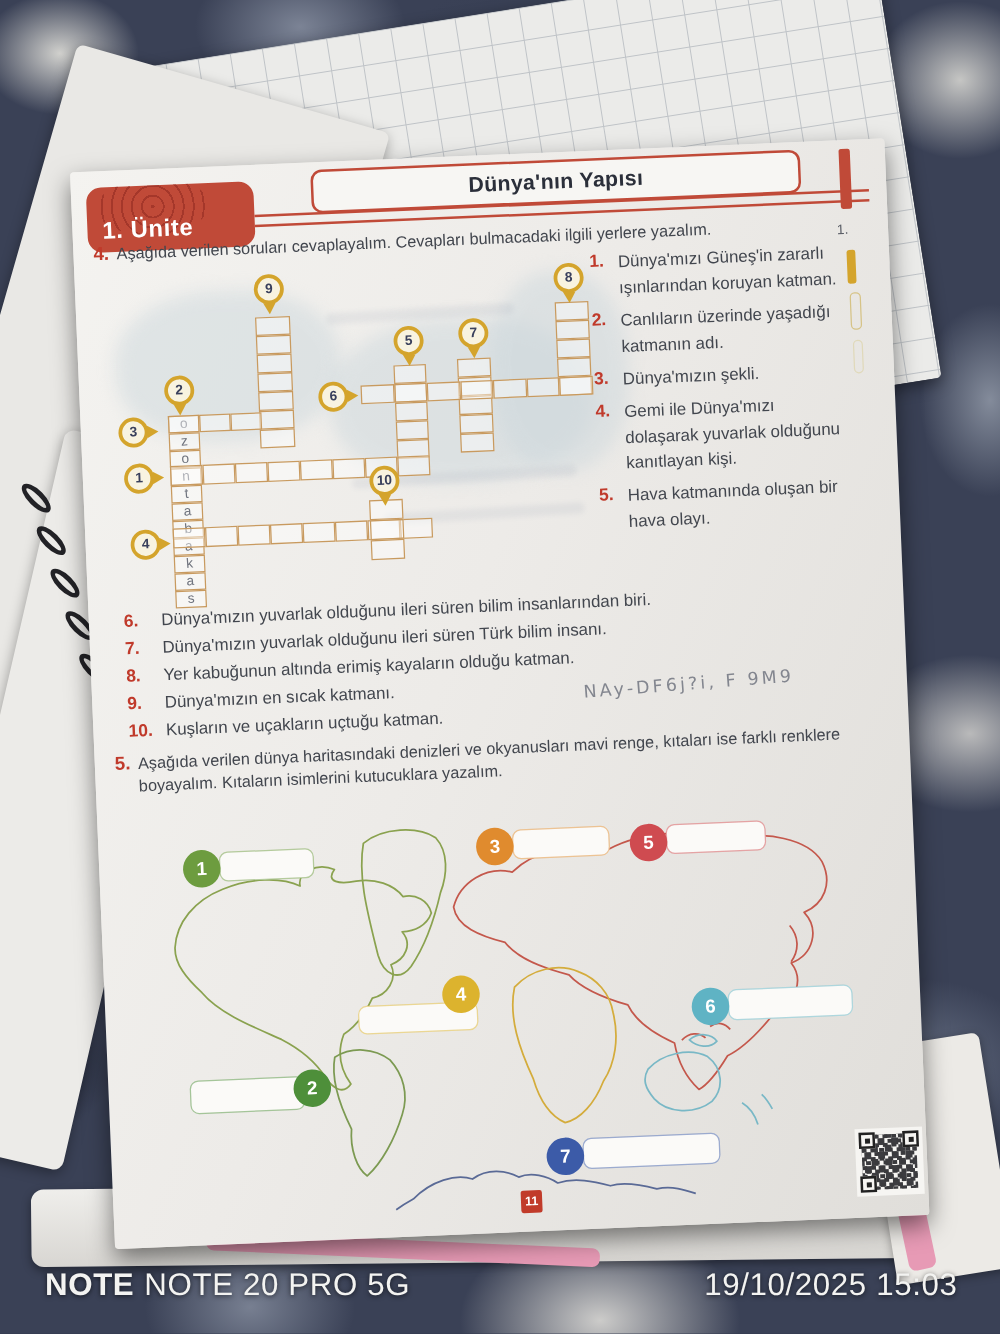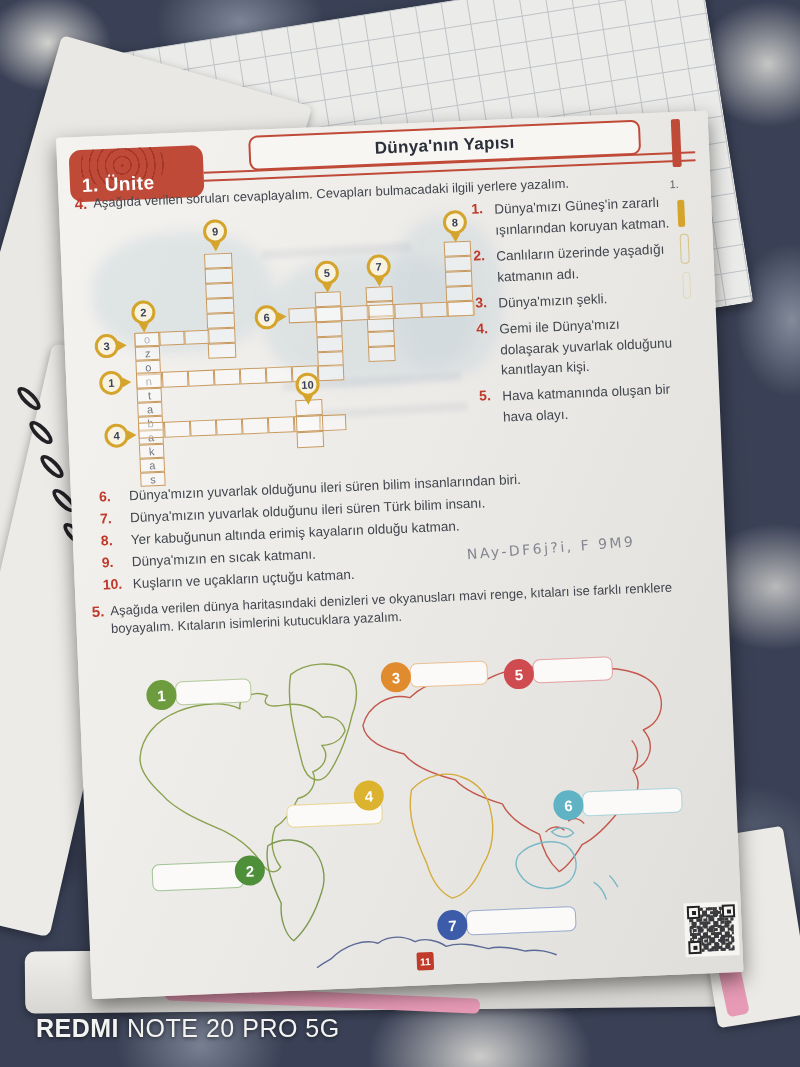--- a/index.html
+++ b/index.html
@@ -339,15 +339,16 @@
 
     <div class="qr">
       <div class="qr-inner"></div>
       <div class="qf tl"></div>
       <div class="qf tr"></div>
       <div class="qf bl"></div>
     </div>
   </div>
 
   <div class="wm wm-left">
-    <b>REDMI</b><span>NOTE 20 PRO 5G</span>
+    <b>NOTE</b><span>NOTE 20 PRO 5G</span>
   </div>
+  <div class="wm wm-right">19/10/2025  15:03</div>
 </div>
 
 </body></html>

